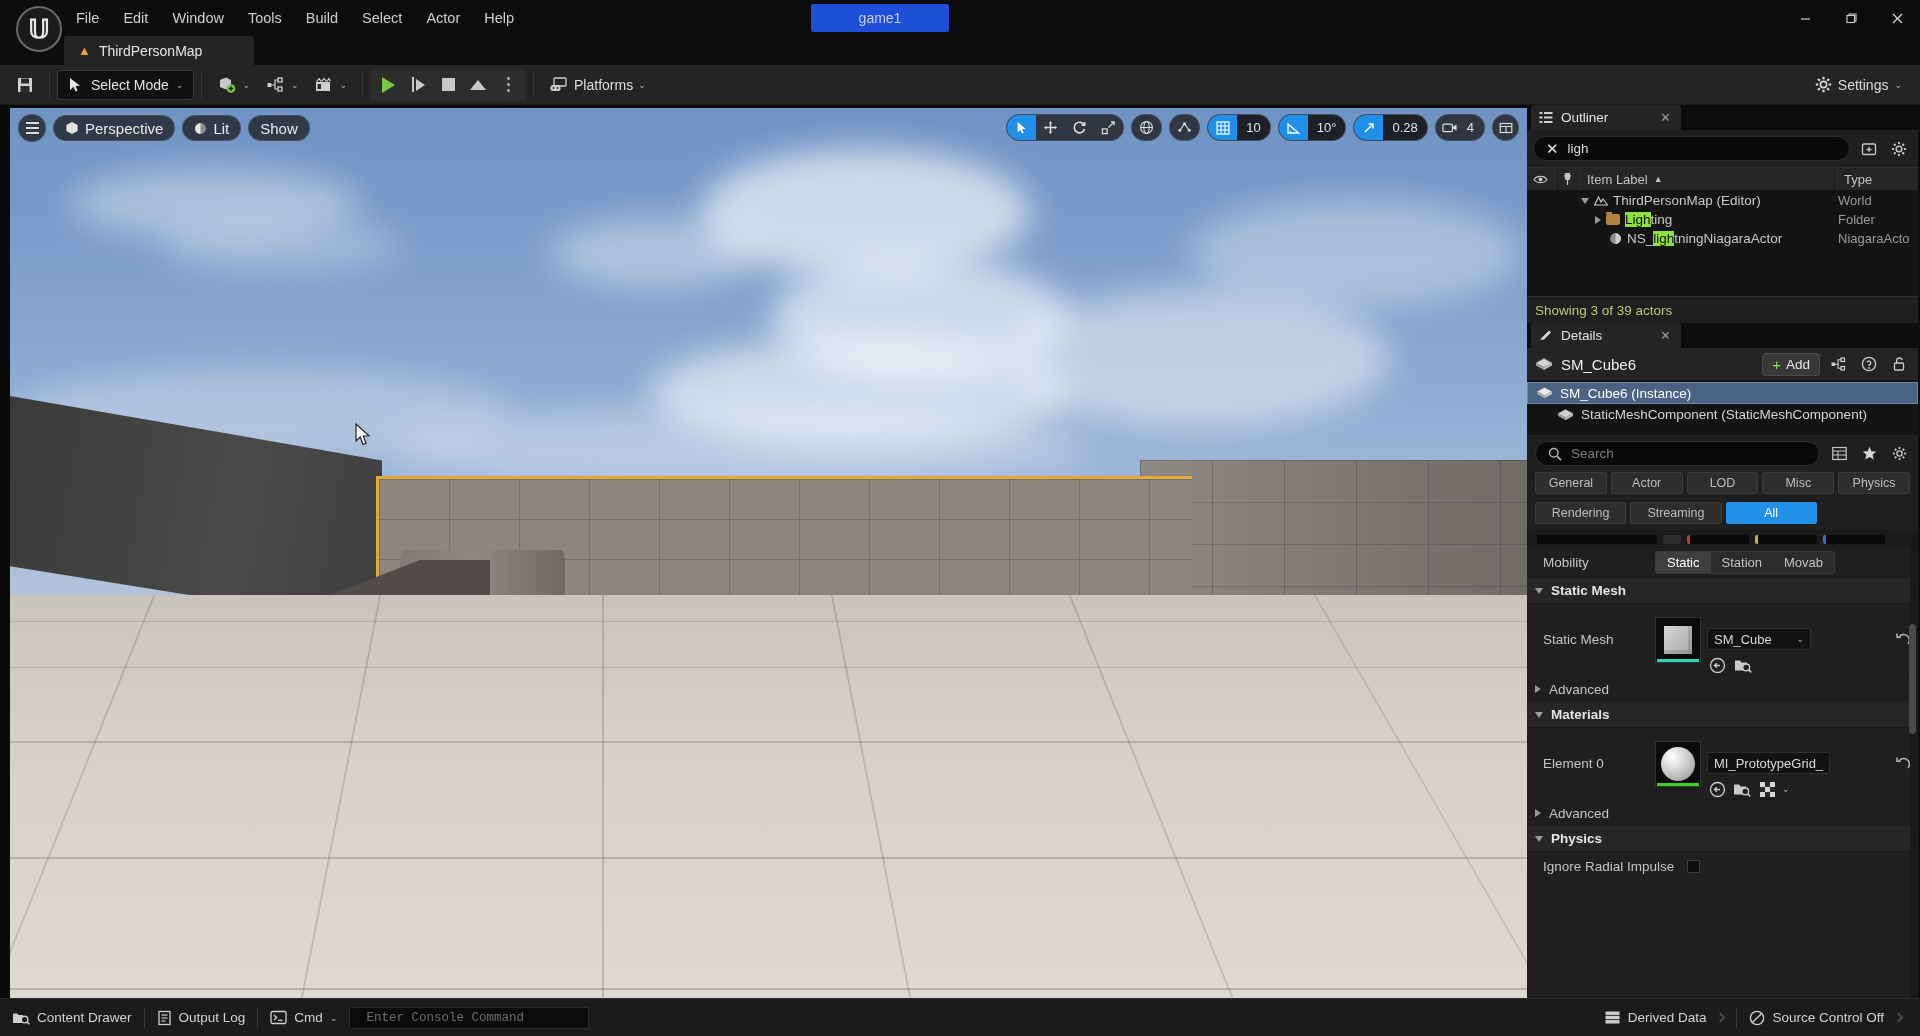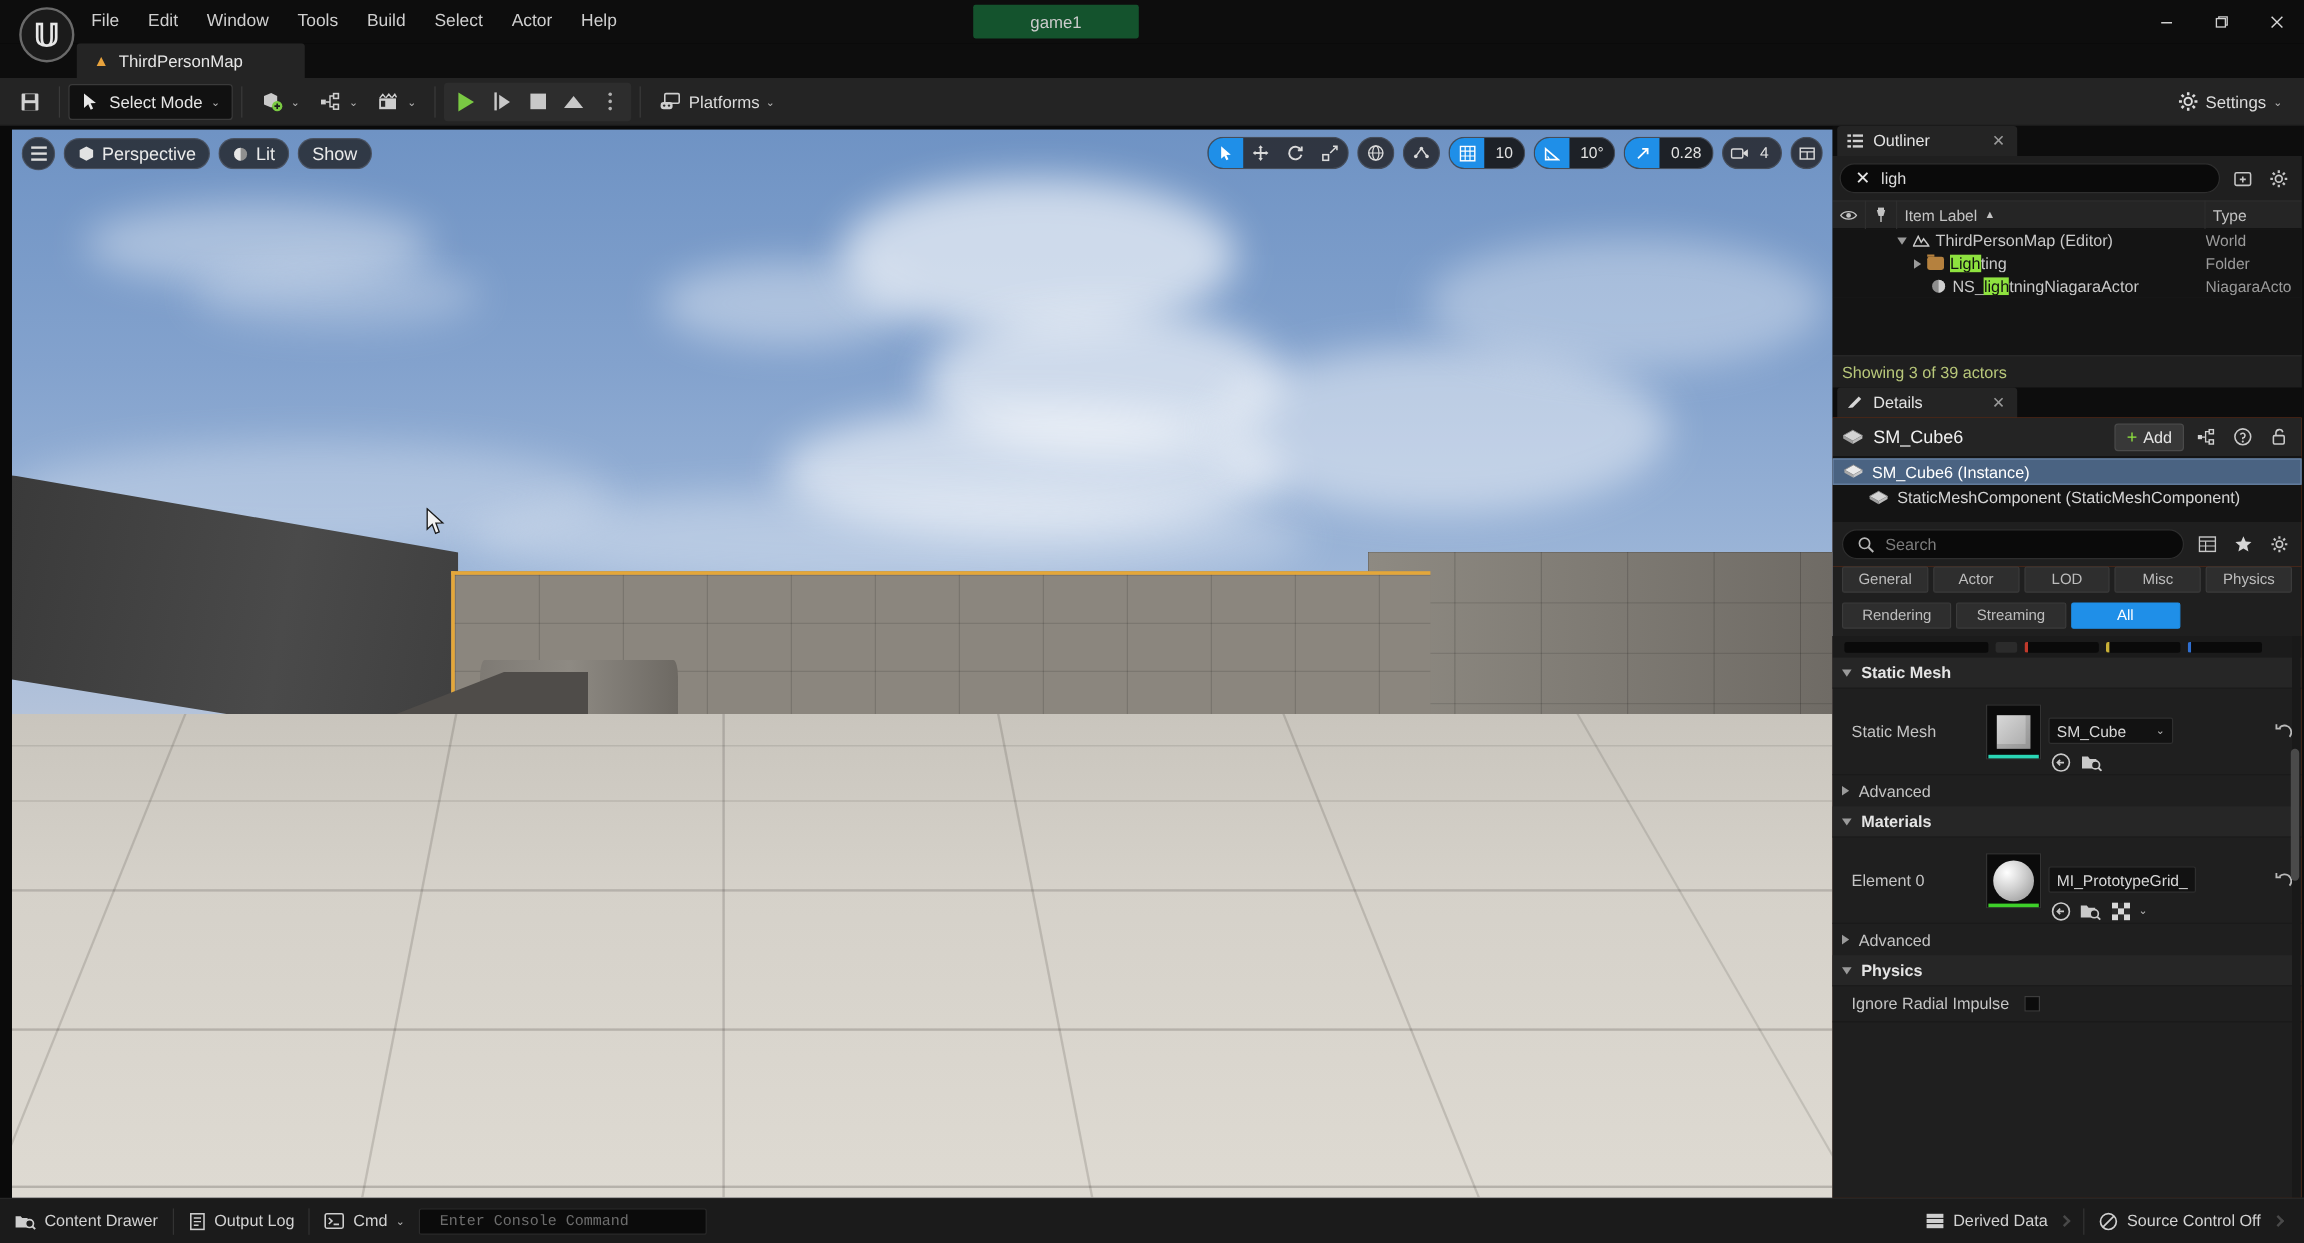--- a/index.html
+++ b/index.html
@@ -29,21 +29,21 @@
   .menubar { display: flex; align-items: center; margin-left: 64px; height: 36px; }
   .menu-item {
     padding: 5px 12px; font-size: 14.5px; color: #cfcfcf; cursor: default;
     border-radius: 2px; line-height: 1;
   }
   .win-title {
     position: absolute; left: 0; right: 0; top: 0; height: 36px;
     display: flex; align-items: center; justify-content: center; pointer-events: none;
   }
   .win-title-inner {
-    background: #14532d; padding: 6px 48px; font-size: 14px; color: #cccccc;
+    background: #1d4ed8; padding: 6px 48px; font-size: 14px; color: #cccccc;
     border-radius: 2px; transform: translateX(-80px);
   }
   .win-btns { position: absolute; right: 0; top: 0; height: 36px; display: flex; }
   .win-btn {
     width: 46px; height: 36px; display: flex; align-items: center; justify-content: center;
     color: #d0d0d0; font-size: 15px;
   }
 
   
   .tabstrip { height: 29px; background: #0d0d0d; display: flex; align-items: flex-end; flex: 0 0 29px; }
@@ -191,21 +191,21 @@
   .ol-row { display: flex; align-items: center; height: 19px; font-size: 13.5px; color: #c9c9c9; }
   .ol-label { display: flex; align-items: center; gap: 5px; flex: 1 1 auto; min-width: 0; overflow: hidden; white-space: nowrap; }
   .ol-type { width: 80px; flex: 0 0 80px; color: #9a9a9a; font-size: 13px; overflow: hidden; white-space: nowrap; }
   .hl { background: #8ee23f; color: #101010; }
   .tri-closed { width: 0; height: 0; border-left: 6px solid #9a9a9a; border-top: 4px solid transparent; border-bottom: 4px solid transparent; }
   .tri-open { width: 0; height: 0; border-top: 6px solid #9a9a9a; border-left: 4px solid transparent; border-right: 4px solid transparent; }
   .folder-ico { width: 14px; height: 11px; background: #b5813e; border-radius: 2px; position: relative; }
   .folder-ico:before { content:""; position:absolute; top:-3px; left:0; width:6px; height:3px; background:#b5813e; border-radius:1px 1px 0 0; }
   .ol-footer { height: 27px; display: flex; align-items: center; padding: 0 8px; background: #1f1f1f; color: #b8c77a; font-size: 13.5px; border-top: 1px solid #2a2a2a; }
 
-  .details { flex: 1 1 auto; display: flex; flex-direction: column; min-height: 0; background: #c2410c; }
+  .details { flex: 1 1 auto; display: flex; flex-direction: column; min-height: 0; background: #bef264; }
   .det-head { display: flex; align-items: center; gap: 8px; height: 32px; padding: 0 8px; background: #242424; }
   .det-name { font-size: 15px; color: #f0f0f0; }
   .add-btn {
     margin-left: auto; background: #383838; border: 1px solid #4a4a4a; border-radius: 3px;
     height: 23px; display: flex; align-items: center; gap: 5px; padding: 0 9px; font-size: 13.5px; color: #e6e6e6;
   }
   .plus { color: #8ee23f; font-size: 15px; line-height: 1; }
   .comp-tree { background: #141414; padding: 2px 0 10px 0; }
   .comp-row { display: flex; align-items: center; gap: 7px; height: 21px; font-size: 13.5px; color: #d5d5d5; padding-left: 8px; white-space: nowrap; overflow: hidden; }
   .comp-row.sel { background: #4a6382; border: 1px solid #6b86a8; color: #fff; height: 22px; }
@@ -812,20 +812,30 @@
         <div class="props">
 
           <div class="clip-row">
             <div class="clip-bar" style="width:120px"></div>
             <div class="clip-bar" style="width:18px;background:#2b2b2b"></div>
             <div class="clip-bar" style="width:62px;border-left:3px solid #c0392b"></div>
             <div class="clip-bar" style="width:62px;border-left:3px solid #c9b037"></div>
             <div class="clip-bar" style="width:62px;border-left:3px solid #2f6fd0"></div>
           </div>
 
+          <div class="prow">
+            <div class="plabel">Mobility</div>
+            <div class="pval">
+              <div class="seg">
+                <div class="on">Static</div>
+                <div>Station</div>
+                <div>Movab</div>
+              </div>
+            </div>
+          </div>
 
           <div class="section">
             <span class="tri-open"></span>
             <span>Static Mesh</span>
           </div>
 
           <div class="prow" style="min-height:56px">
             <div class="plabel">Static Mesh</div>
             <div class="pval">
               <div class="thumb">

